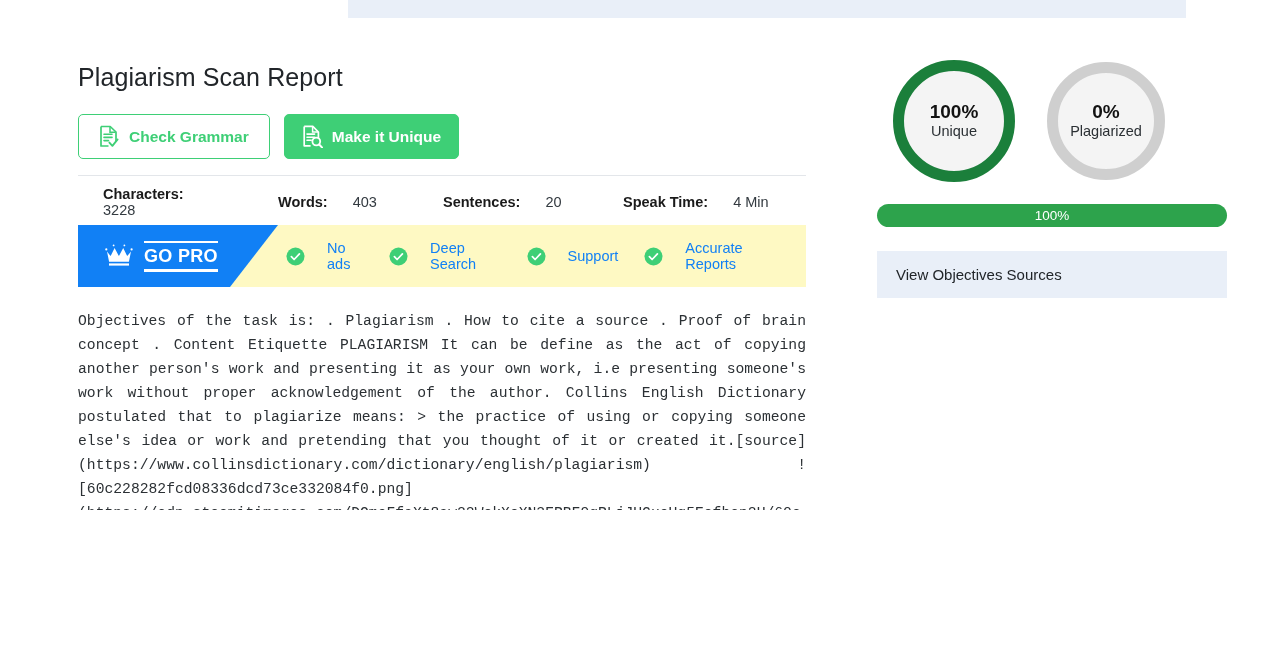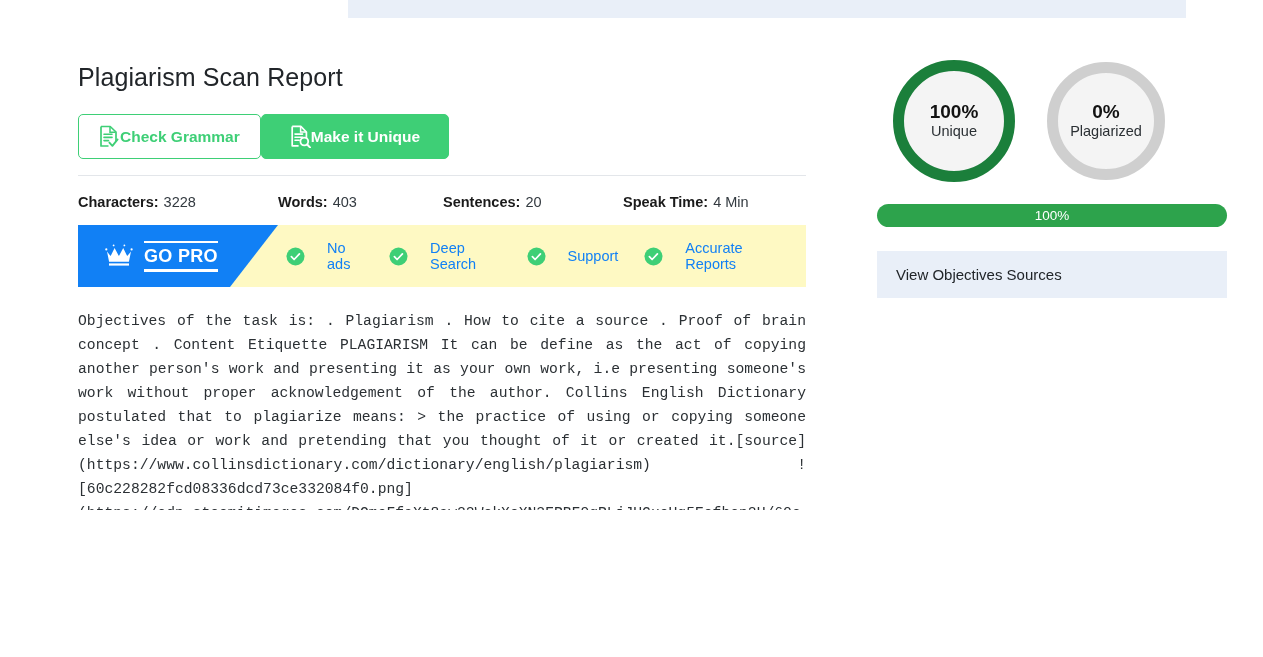--- a/index.html
+++ b/index.html
@@ -47,55 +47,57 @@
   .btn-row {
     display: flex;
     align-items: center;
     margin-top: 20px;
     border-bottom: 1px solid #e3e6ea;
     padding-bottom: 16px;
   }
   .btn {
     display: inline-flex;
     align-items: center;
+    gap: 9px;
     height: 45px;
     padding: 0 18px;
     border-radius: 5px;
     font-size: 15.5px;
     font-weight: bold;
     cursor: pointer;
     white-space: nowrap;
   }
   .btn-outline {
     border: 1.4px solid #3ecf76;
     background: #ffffff;
     color: #3ecf76;
     padding: 0 20px;
   }
   .btn-solid {
     border: 1.4px solid #3ecf76;
     background: #3ecf76;
     color: #ffffff;
-    padding: 0 28px;
+    margin-left: 14px;
+    padding: 0 17px;
   }
   .btn svg { display: block; flex: none; }
 
   
   .stats-row {
     display: flex;
     align-items: center;
     margin-top: 14px;
     font-size: 14.5px;
     color: #212529;
     height: 24px;
   }
   .stat { display: flex; align-items: baseline; }
   .stat-label { font-weight: bold; color: #1a1a1a; }
-  .stat-value { margin-left: 5px; color: #333a40; }
-  .stat-0 { width: 200px; }
+  .stat-value { margin-left: 25px; color: #333a40; }
+  .stat-0 { width: 200px; flex-direction: column; }
   .stat-1 { width: 165px; }
   .stat-2 { width: 180px; }
 
   
   .gopro {
     position: relative;
     margin-top: 11px;
     height: 62px;
     background: #fef9c3;
     display: flex;

